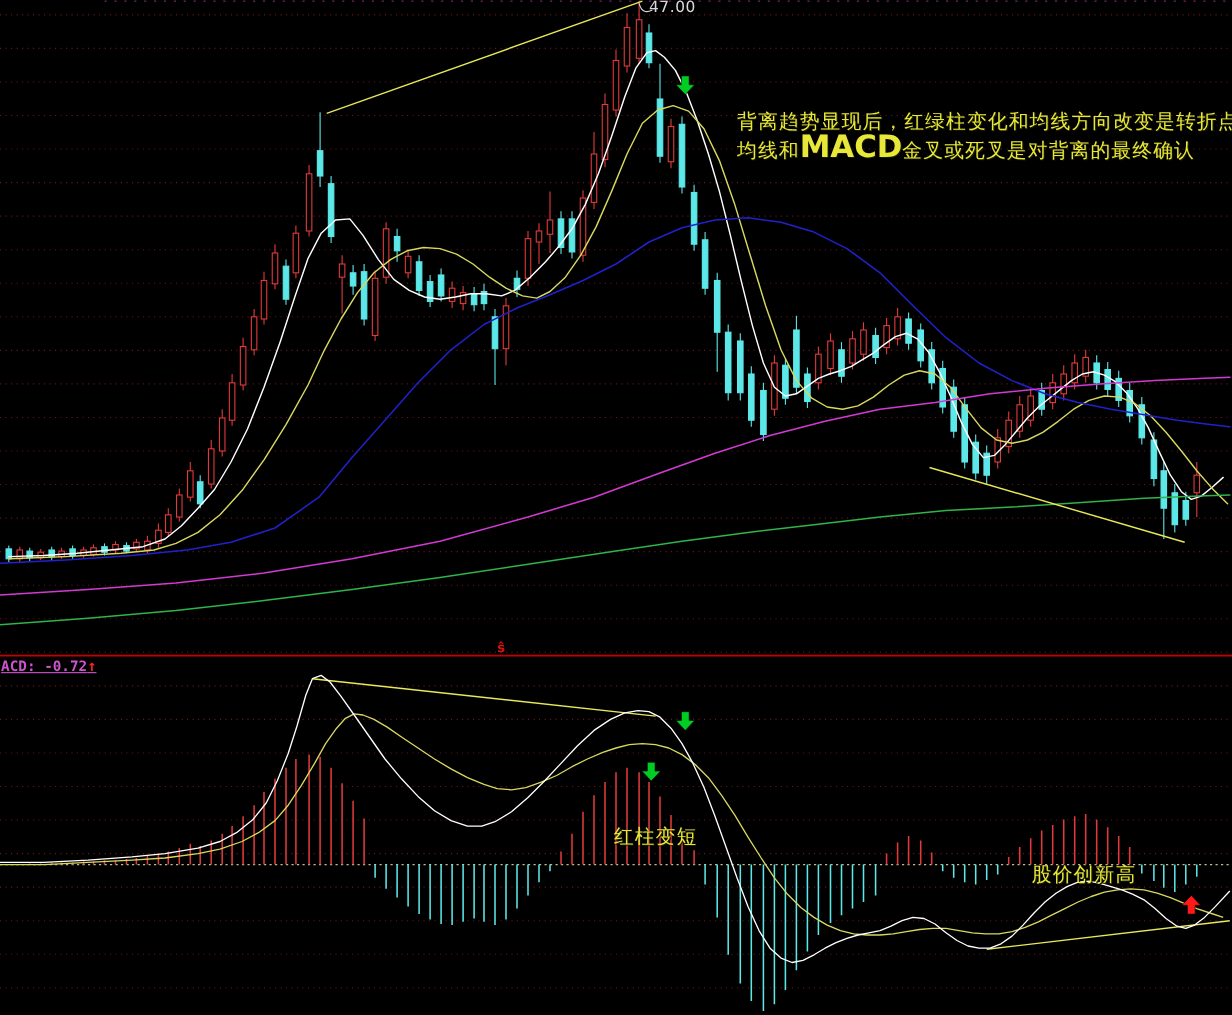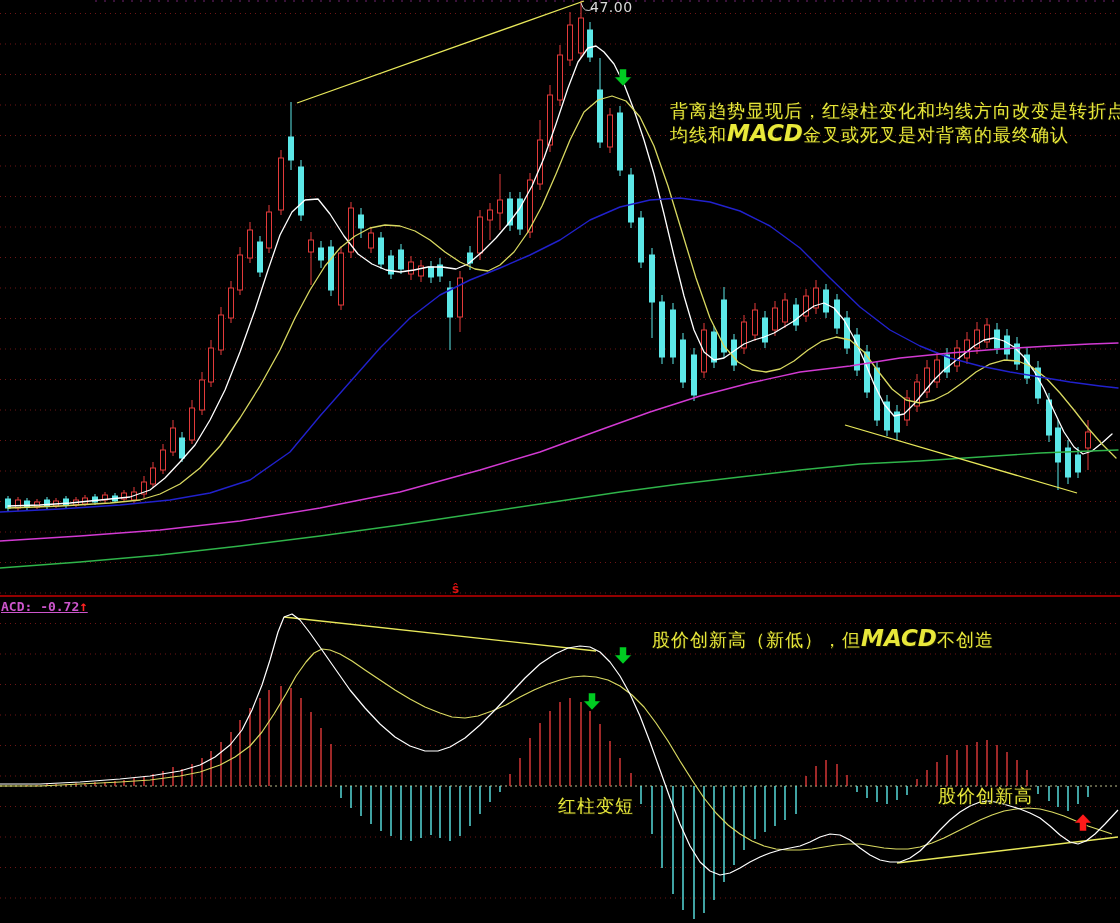--- a/index.html
+++ b/index.html
@@ -1,21 +1,21 @@
 <!DOCTYPE html>
 <html><head>
 <meta charset="utf-8">
 <style>
   html,body{margin:0;padding:0;background:#000;}
   #stage{position:relative;width:1120px;height:923px;background:#000;overflow:hidden;
          font-family:"DejaVu Sans","Liberation Sans",sans-serif;}
   #chart{position:absolute;left:0;top:0;}
   .anno{position:absolute;font-size:18px;line-height:23px;letter-spacing:1px;
         color:#e8e83a;white-space:nowrap;text-shadow:1px 1px 0 #1a1a00;}
-  .anno .seg-bold{font-weight:bold;font-size:23px;letter-spacing:0;font-style:italic;}
+  .anno .seg-bold{font-weight:bold;font-size:28px;letter-spacing:0;}
   .px-label{position:absolute;color:#d9d9d9;font-size:14px;letter-spacing:0.5px;}
   .macd-label{position:absolute;color:#cc55cc;font-size:13px;font-weight:bold;
               font-family:"DejaVu Sans Mono","Liberation Mono",monospace;text-decoration:underline;}
   .macd-label .red-arrow{color:#ff2222;font-size:14px;font-weight:bold;}
   .s-marker{position:absolute;color:#dd1111;font-size:12px;font-weight:bold;}
 </style>
 </head>
 <body>
 
 <div id="stage">
@@ -403,22 +403,21 @@
   </div>
 
   <div class="s-marker" style="left: 452px; top: 582px;">ŝ</div>
 
   <div id="annotation-layer">
       <div class="anno" style="left: 670px; top: 99px;">
         <div><span>背离趋势显现后，红绿柱变化和均线方向改变是转折点</span></div>
         <div><span>均线和</span><span class="seg-bold">MACD</span><span>金叉或死叉是对背离的最终确认</span></div>
       </div>
       <div class="anno" style="left: 652px; top: 627px;">
-        <div><span>股价创新高（新低），但</span><span class="seg-bold">MACD</span><span>不创造</span></div>
       </div>
-      <div class="anno" style="left: 558px; top: 794px;">
+      <div class="anno" style="left: 558px; top: 749px;">
         <div><span>红柱变短</span></div>
       </div>
       <div class="anno" style="left: 938px; top: 784px;">
         <div><span>股价创新高</span></div>
       </div>
     </div>
 </div>
 
 </body></html>

